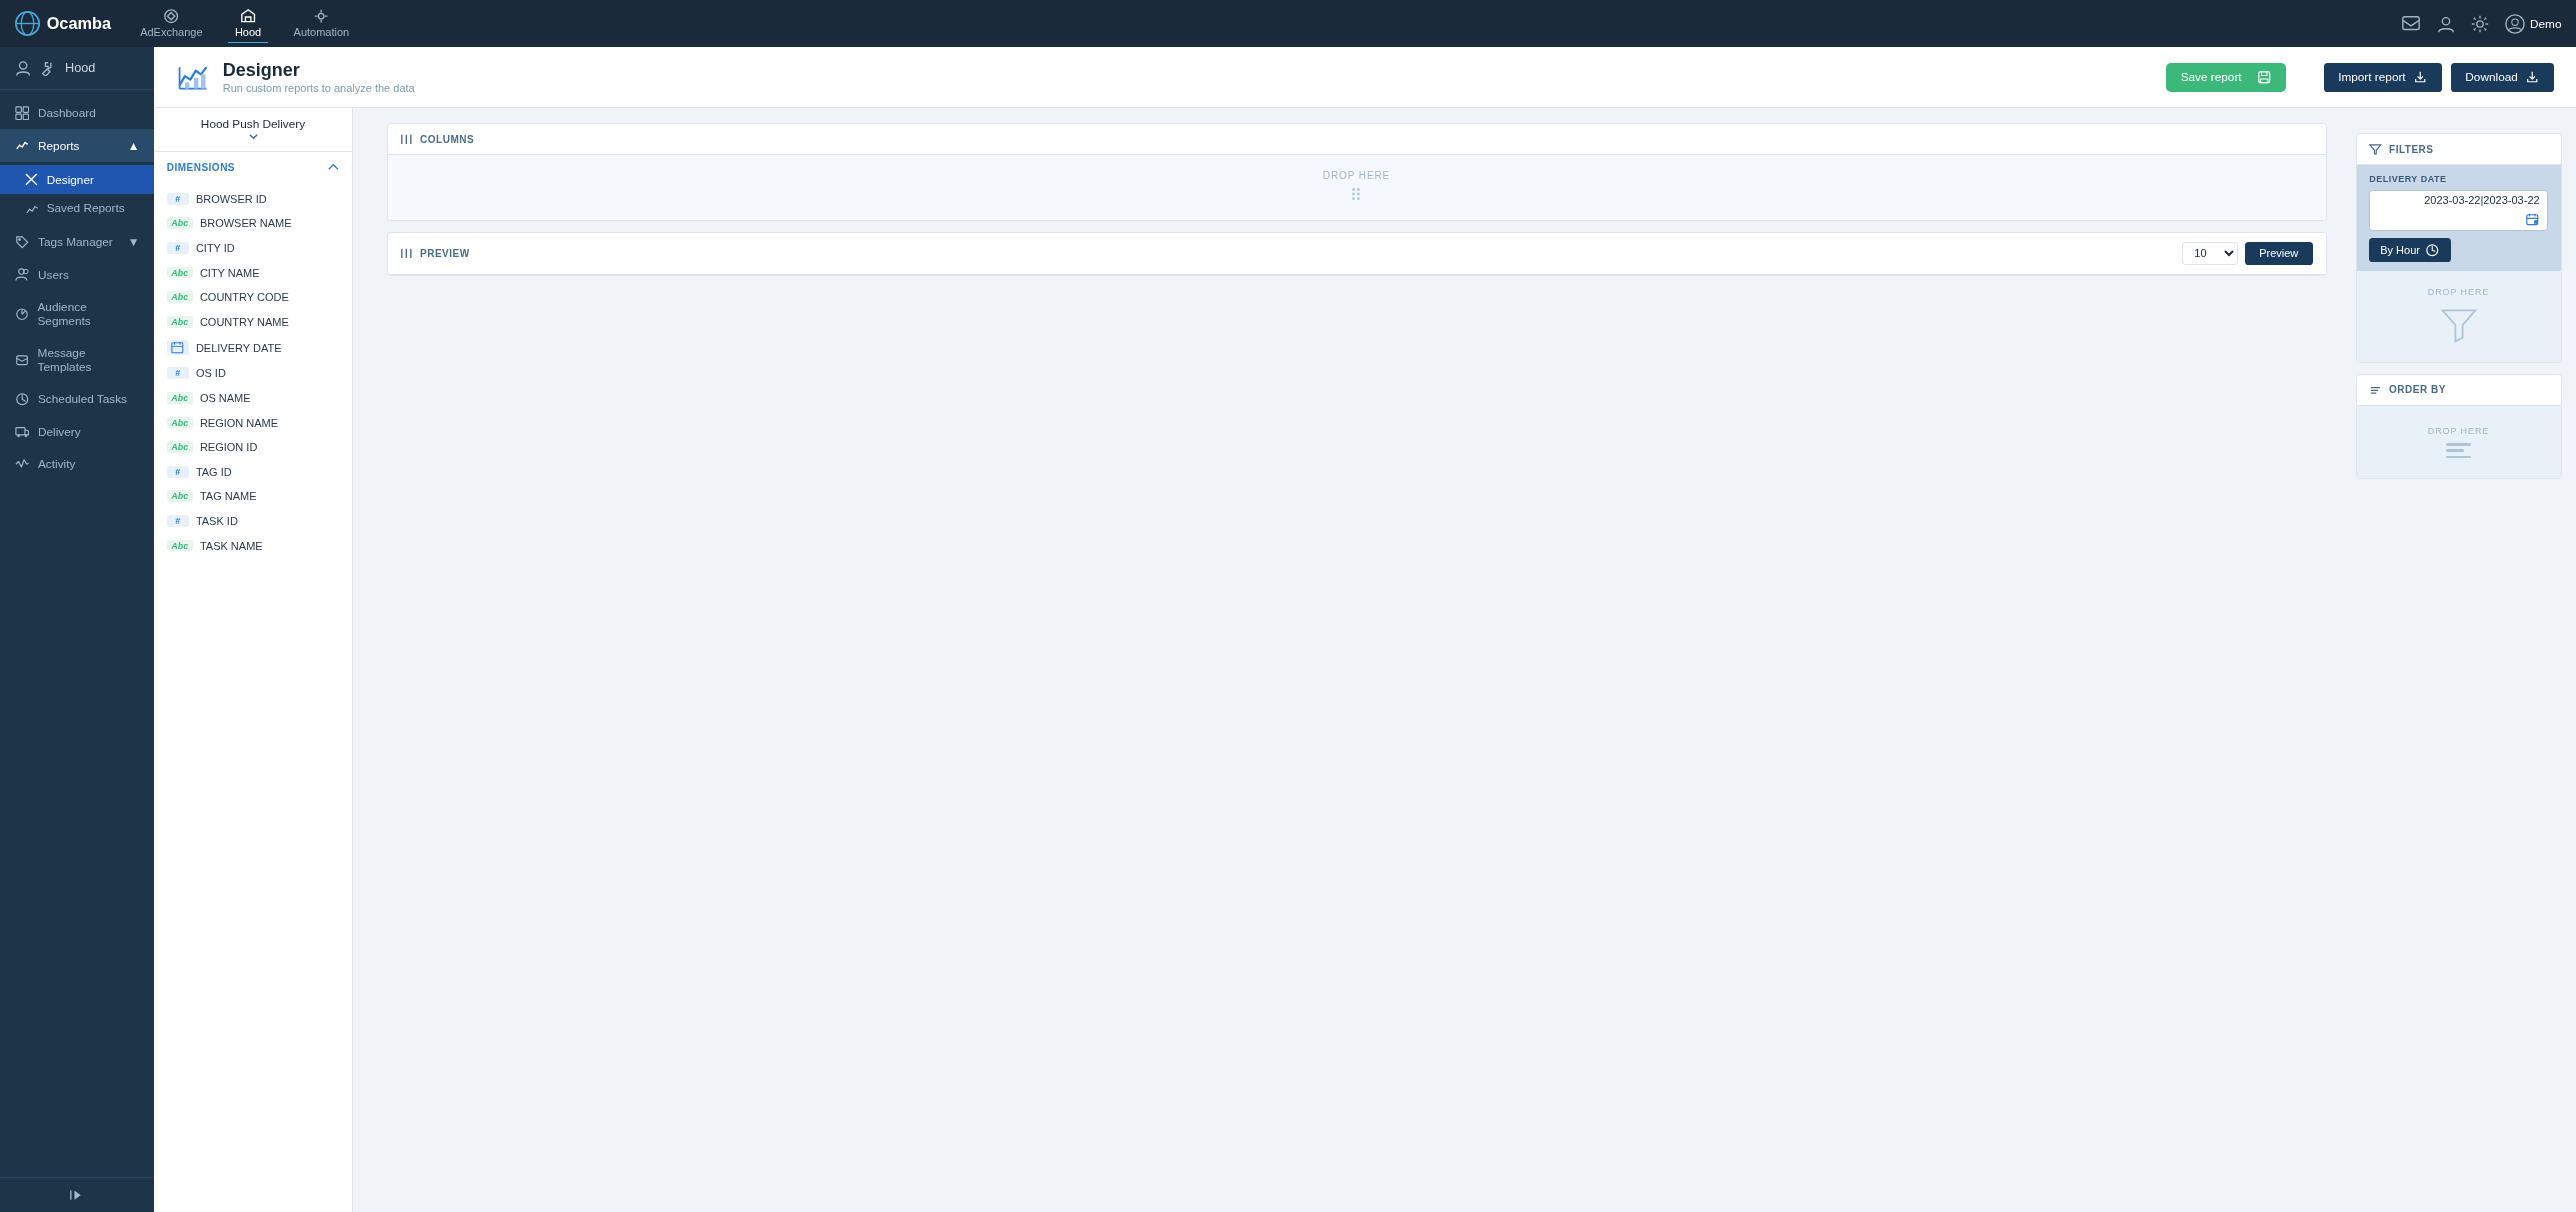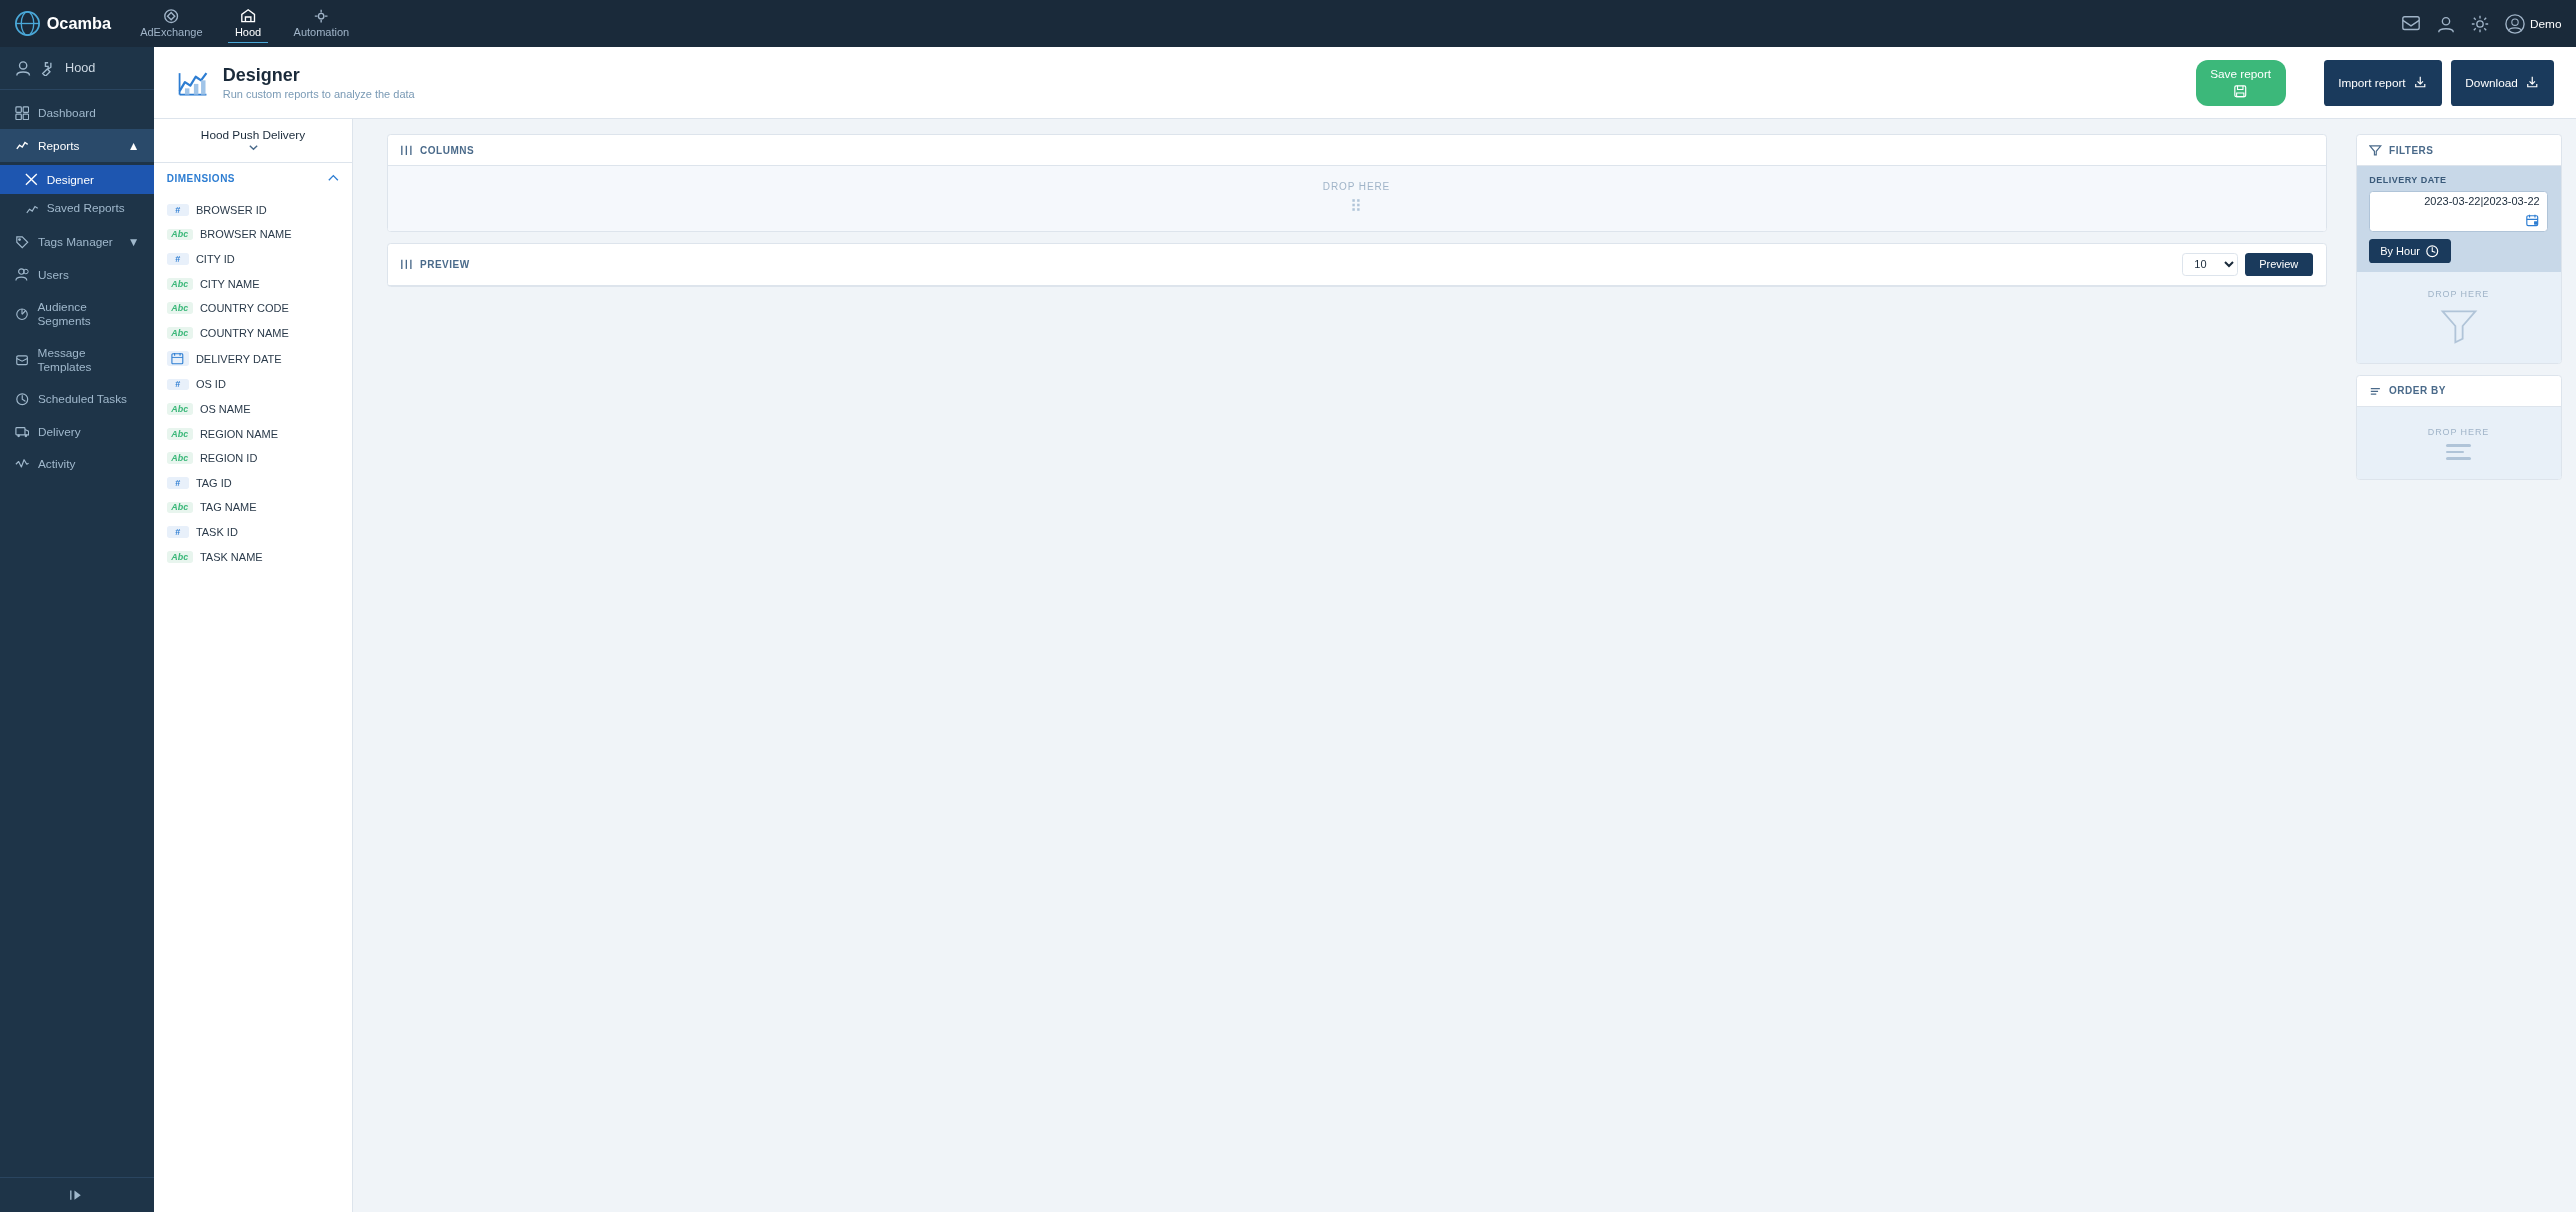--- a/index.html
+++ b/index.html
@@ -159,27 +159,26 @@
     }
     .page-header-actions {
       display: flex;
       gap: 9px;
     }
     .btn-save {
       background: #3cb87a;
       color: white;
       border: none;
       padding: 7.2px 14.5px;
-      border-radius: 12px;
+      border-radius: 5px;
       font-size: 11.8px;
       cursor: pointer;
       display: flex;
       align-items: center;
-      gap: 3px;
-      flex-direction: column;
+      gap: 15px;
     }
     .btn-import {
       background: #1a3a5c;
       color: white;
       border: none;
       padding: 7.2px 14.5px;
       border-radius: 3.6px;
       font-size: 11.8px;
       cursor: pointer;
       display: flex;
@@ -372,20 +371,21 @@
       gap: 11px;
       padding: 14.5px;
       background: #f0f4f8;
       overflow-y: auto;
     }
     .filter-section {
       background: white;
       border-radius: 3.6px;
       border: 0.9px solid #dde4ec;
       overflow: hidden;
+      margin-top: 10px;
     }
     .filter-header {
       display: flex;
       align-items: center;
       gap: 7.2px;
       padding: 9px 12.7px;
       border-bottom: 0.9px solid #dde4ec;
       font-size: 10px;
       font-weight: bold;
       color: #4a6a8a;

